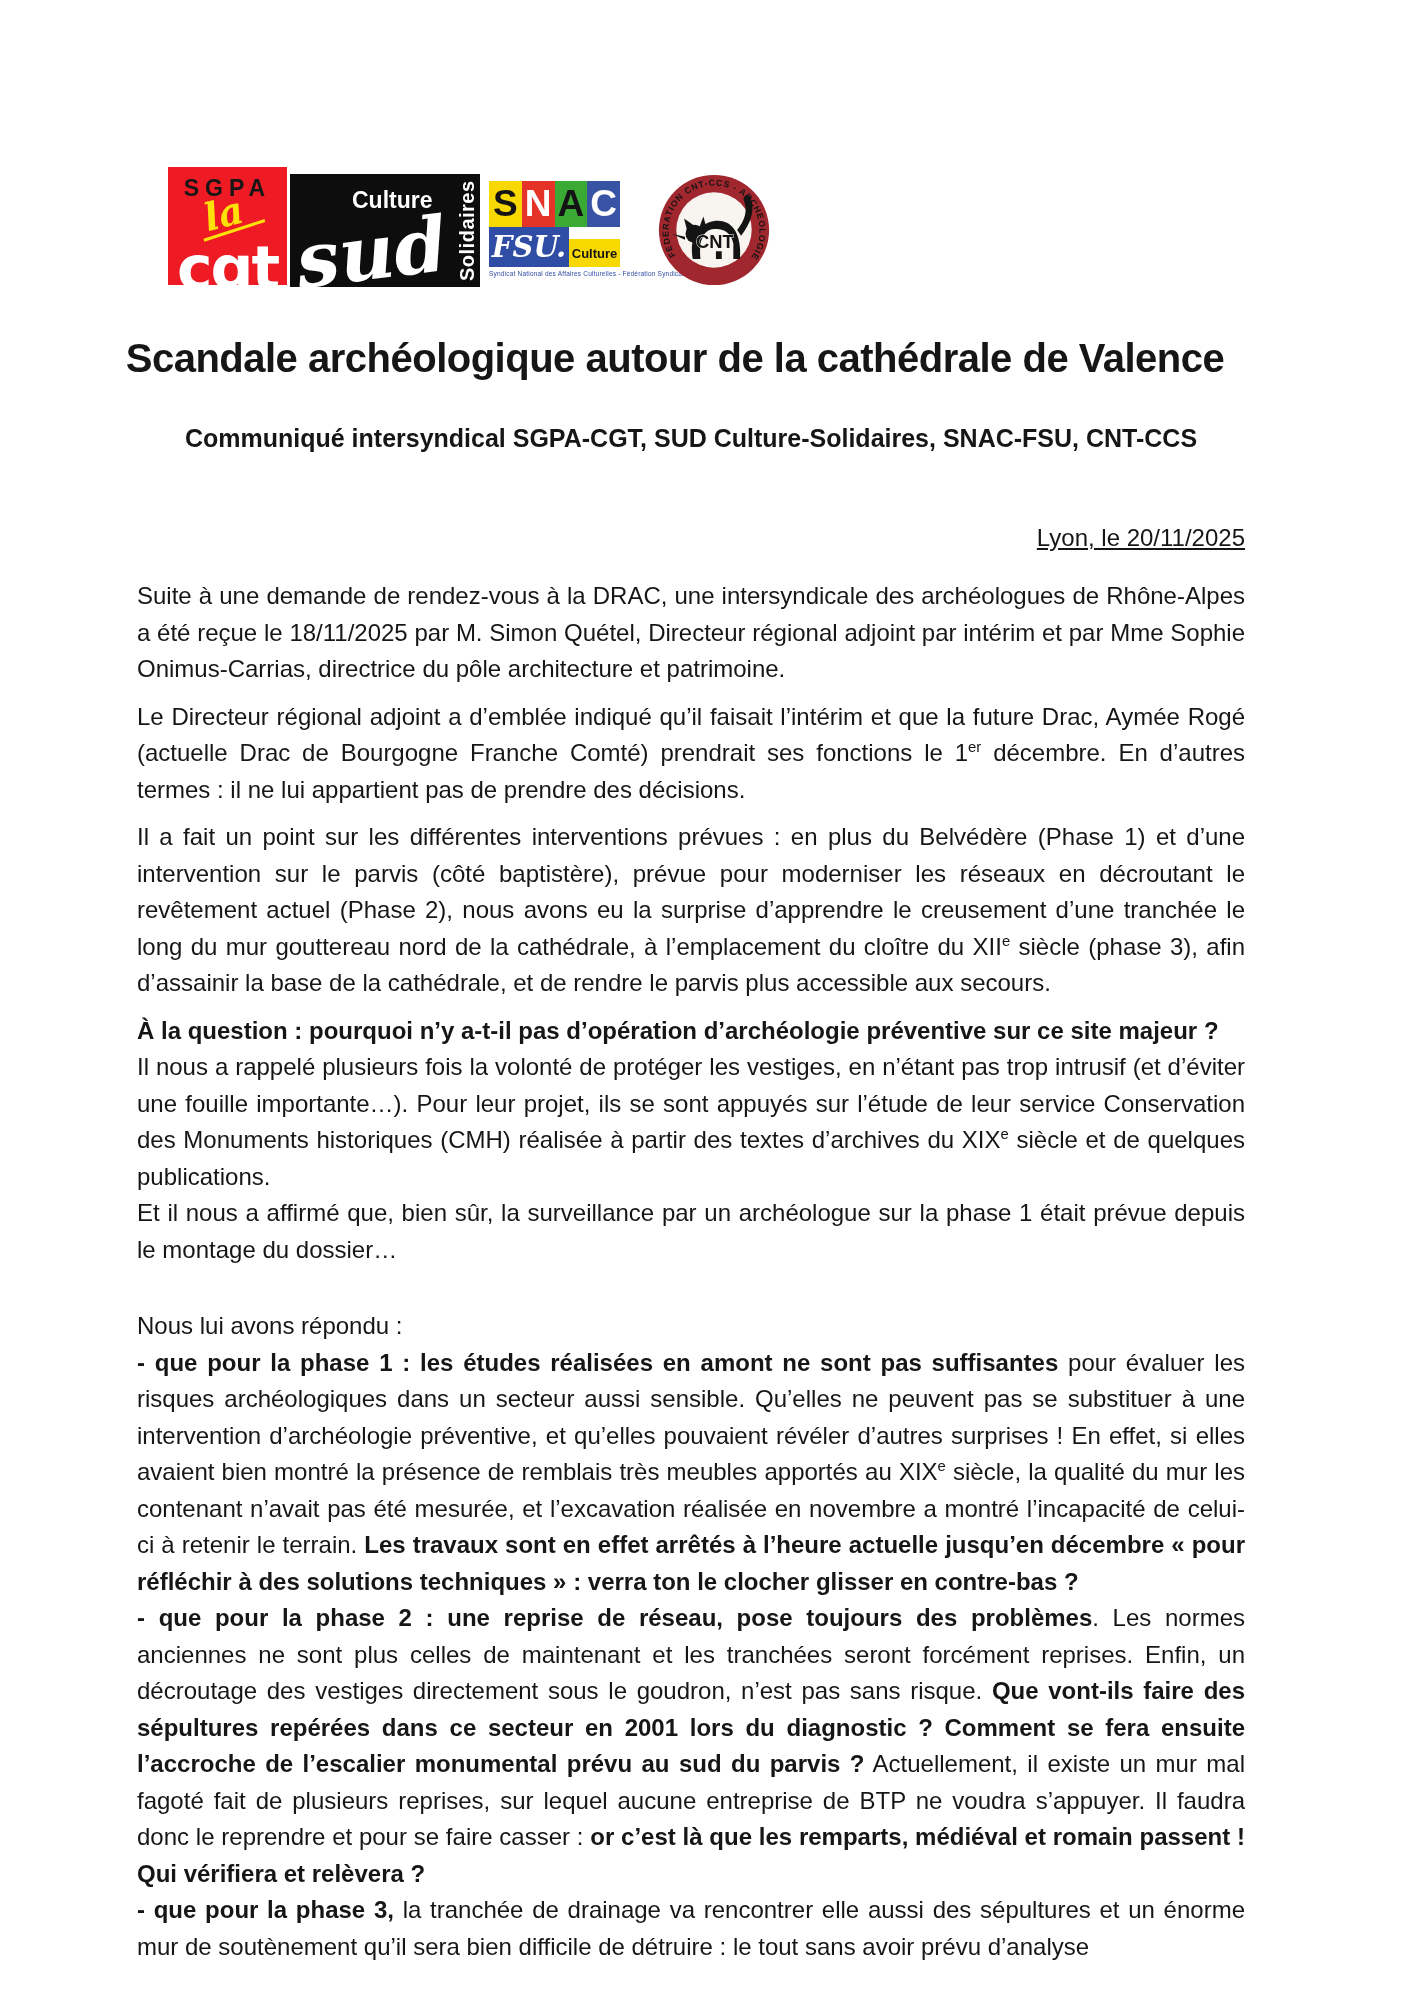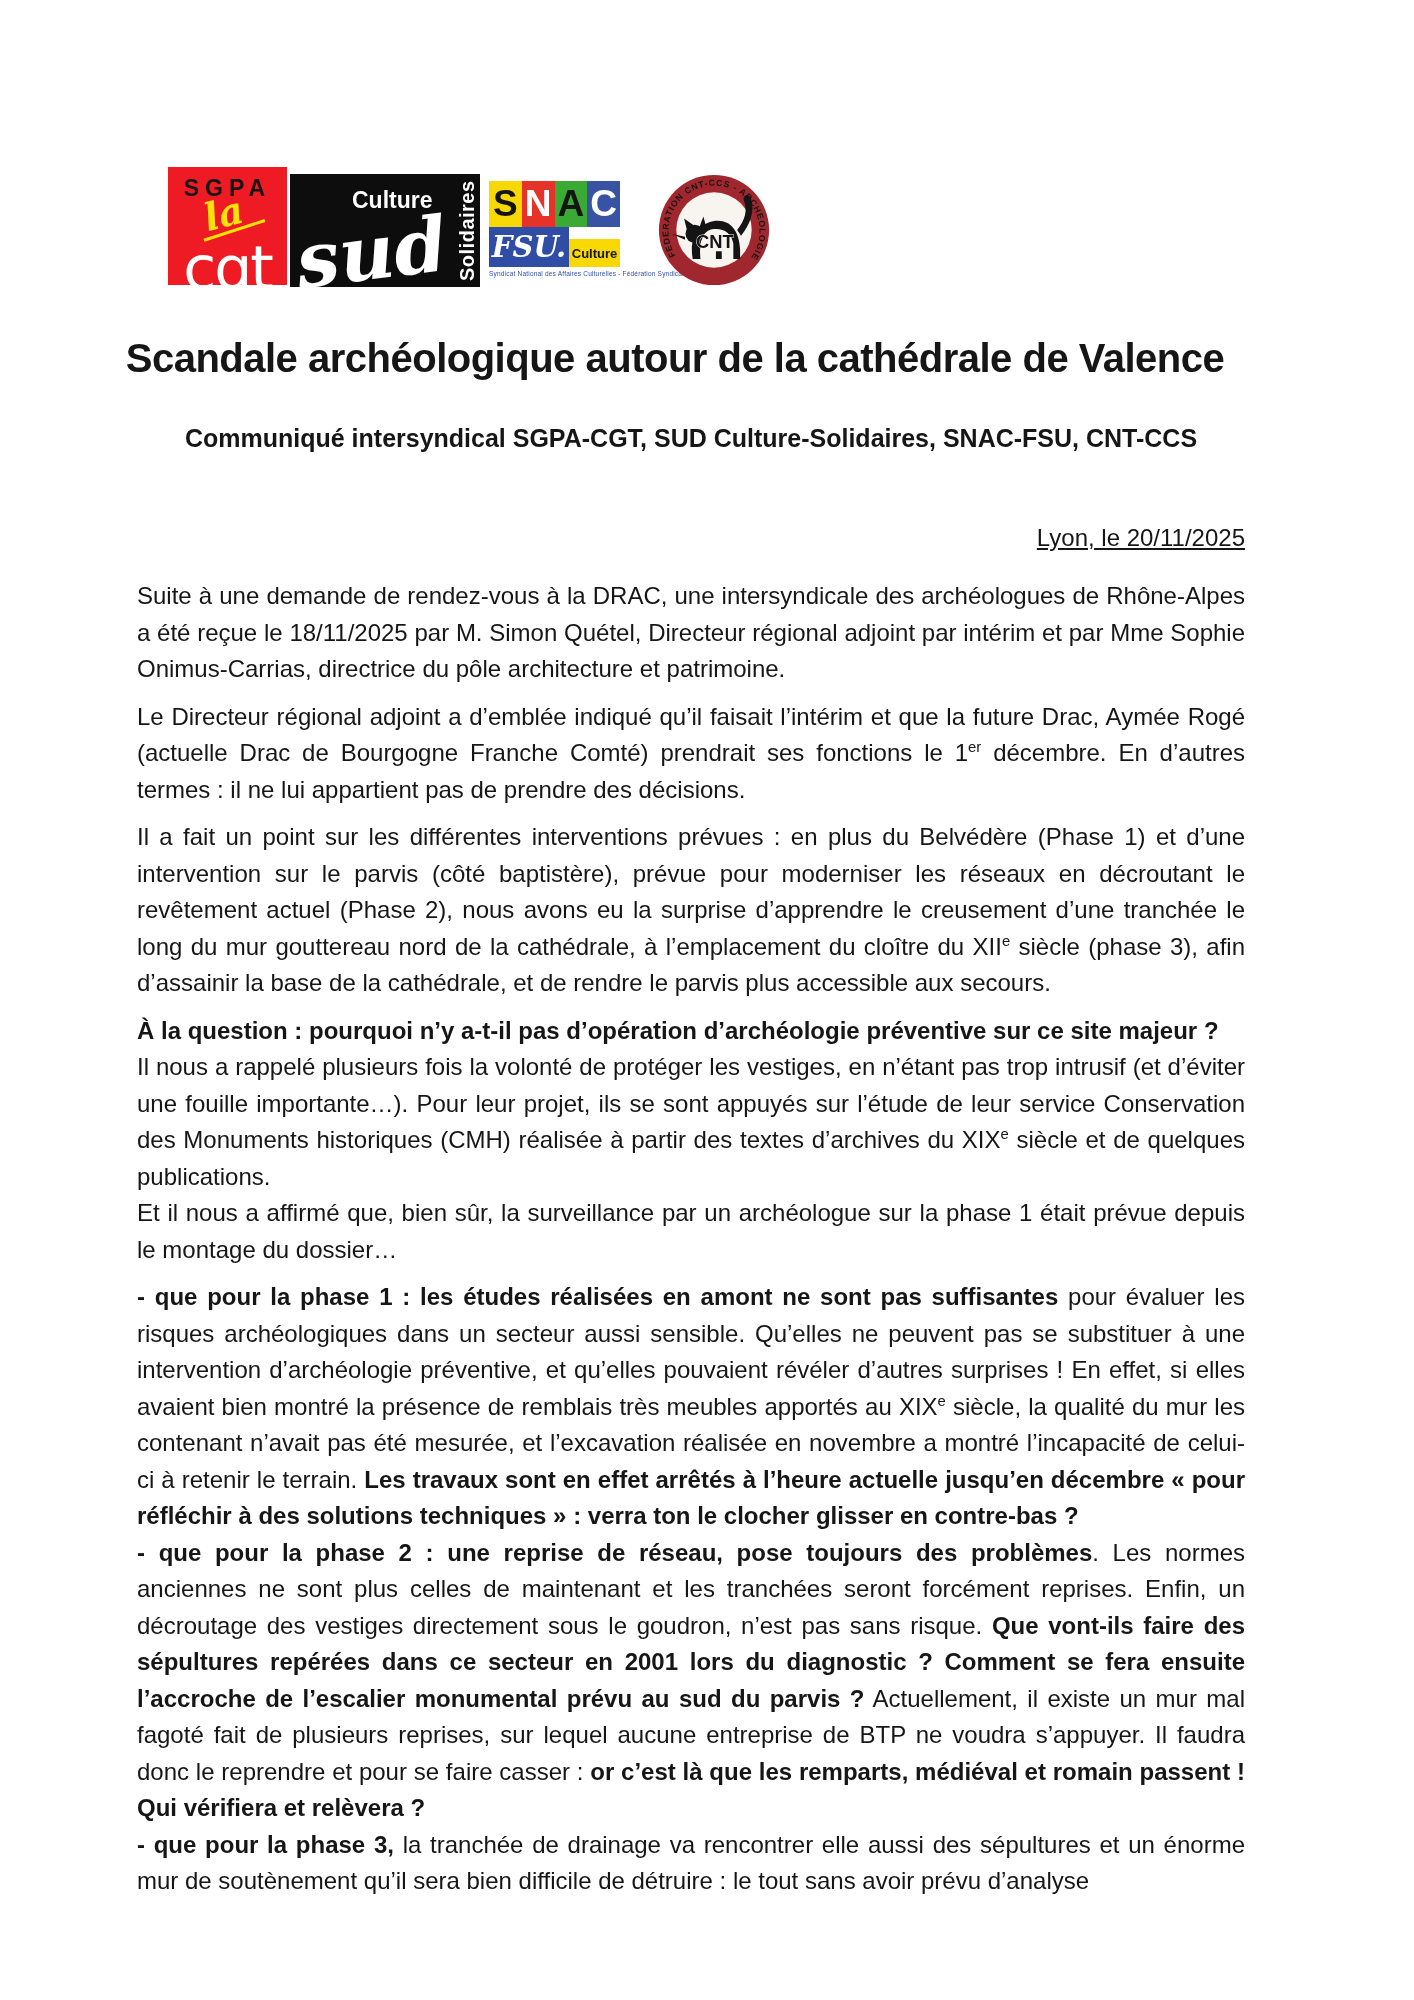--- a/index.html
+++ b/index.html
@@ -6,21 +6,21 @@
   .page{
     position:relative;width:1414px;height:2000px;background:#ffffff;overflow:hidden;
     font-family:"Liberation Sans",sans-serif;color:#151515;
   }
   
   .logos{position:absolute;left:168px;top:167px;display:flex;align-items:flex-start;}
   .logo-sgpa{width:119px;height:118px;background:#ee1b24;position:relative;overflow:hidden;flex:none;}
   .sgpa-org{position:absolute;top:8px;left:0;right:0;text-align:center;font-weight:700;font-size:23px;letter-spacing:6px;padding-left:0;color:#161616;}
   .sgpa-la{position:absolute;top:24px;left:36px;color:#ffe10a;font-family:"DejaVu Serif",serif;font-style:italic;font-weight:700;font-size:38px;transform:rotate(-14deg);}
   .sgpa-la::after{content:"";position:absolute;left:-6px;bottom:2px;width:64px;height:3px;background:#ffe10a;transform:rotate(-4deg);}
-  .sgpa-cgt{position:absolute;bottom:-18px;left:0;right:0;text-align:center;color:#fff;font-weight:400;font-size:60px;font-family:"DejaVu Sans",sans-serif;letter-spacing:-2px;}
+  .sgpa-cgt{position:absolute;bottom:-18px;left:0;right:0;text-align:center;color:#fff;font-weight:700;font-size:60px;font-family:"DejaVu Sans",sans-serif;letter-spacing:-2px;}
   .logo-sud{width:190px;height:113px;background:#0d0d0d;position:relative;overflow:hidden;margin-left:3px;margin-top:7px;flex:none;}
   .sud-culture{position:absolute;top:13px;left:62px;color:#fff;font-weight:700;font-size:23px;}
   .sud-word{position:absolute;bottom:-10px;left:6px;color:#fff;font-weight:700;font-style:italic;font-size:76px;font-family:"DejaVu Serif",serif;transform:rotate(-7deg);}
   .sud-solidaires{position:absolute;right:1px;top:0;height:113px;color:#fff;font-weight:700;font-size:20px;writing-mode:vertical-rl;transform:rotate(180deg);display:flex;align-items:center;justify-content:center;letter-spacing:0.5px;}
   .logo-snac{width:131px;margin-left:9px;margin-top:14px;flex:none;}
   .snac-row{display:flex;height:46px;}
   .snac-cell{flex:1;display:flex;align-items:center;justify-content:center;font-weight:700;font-size:37px;}
   .snac-s{background:#f8d801;color:#141414;}
   .snac-n{background:#e6332a;color:#ffffff;}
   .snac-a{background:#3aaa35;color:#141414;}
@@ -110,18 +110,19 @@
   <div class="subtitle">Communiqué intersyndical SGPA-CGT, SUD Culture-Solidaires, SNAC-FSU, CNT-CCS</div>
   <div class="dateline">Lyon, le 20/11/2025</div>
 
   <div class="docbody">
       <p class="p-after"><span>Suite à une demande de rendez-vous à la DRAC, une intersyndicale des archéologues de Rhône-Alpes a été reçue le 18/11/2025 par M. Simon Quétel, Directeur régional adjoint par intérim et par Mme Sophie Onimus-Carrias, directrice du pôle architecture et patrimoine.</span></p>
       <p class="p-after"><span>Le Directeur régional adjoint a d’emblée indiqué qu’il faisait l’intérim et que la future Drac, Aymée Rogé (actuelle Drac de Bourgogne Franche Comté) prendrait ses fonctions le 1</span><sup>er</sup><span> décembre. En d’autres termes : il ne lui appartient pas de prendre des décisions.</span></p>
       <p class="p-after"><span>Il a fait un point sur les différentes interventions prévues : en plus du Belvédère (Phase 1) et d’une intervention sur le parvis (côté baptistère), prévue pour moderniser les réseaux en décroutant le revêtement actuel (Phase 2), nous avons eu la surprise d’apprendre le creusement d’une tranchée le long du mur gouttereau nord de la cathédrale, à l’emplacement du cloître du XII</span><sup>e</sup><span> siècle (phase 3), afin d’assainir la base de la cathédrale, et de rendre le parvis plus accessible aux secours.</span></p>
       <p><span class="bold">À la question : pourquoi n’y a-t-il pas d’opération d’archéologie préventive sur ce site majeur ?</span></p>
       <p><span>Il nous a rappelé plusieurs fois la volonté de protéger les vestiges, en n’étant pas trop intrusif (et d’éviter une fouille importante…). Pour leur projet, ils se sont appuyés sur l’étude de leur service Conservation des Monuments historiques (CMH) réalisée à partir des textes d’archives du XIX</span><sup>e</sup><span> siècle et de quelques publications.</span></p>
       <p class="p-after"><span>Et il nous a affirmé que, bien sûr, la surveillance par un archéologue sur la phase 1 était prévue depuis le montage du dossier…</span></p>
+      <p class="p-gap-top"><span>Nous lui avons répondu :</span></p>
       <p><span class="bold">- que pour la phase 1 : les études réalisées en amont ne sont pas suffisantes</span><span> pour évaluer les risques archéologiques dans un secteur aussi sensible. Qu’elles ne peuvent pas se substituer à une intervention d’archéologie préventive, et qu’elles pouvaient révéler d’autres surprises ! En effet, si elles avaient bien montré la présence de remblais très meubles apportés au XIX</span><sup>e</sup><span> siècle, la qualité du mur les contenant n’avait pas été mesurée, et l’excavation réalisée en novembre a montré l’incapacité de celui-ci à retenir le terrain. </span><span class="bold">Les travaux sont en effet arrêtés à l’heure actuelle jusqu’en décembre « pour réfléchir à des solutions techniques » : verra ton le clocher glisser en contre-bas ?</span></p>
       <p><span class="bold">- que pour la phase 2 : une reprise de réseau, pose toujours des problèmes</span><span>. Les normes anciennes ne sont plus celles de maintenant et les tranchées seront forcément reprises. Enfin, un décroutage des vestiges directement sous le goudron, n’est pas sans risque. </span><span class="bold">Que vont-ils faire des sépultures repérées dans ce secteur en 2001 lors du diagnostic ? Comment se fera ensuite l’accroche de l’escalier monumental prévu au sud du parvis ?</span><span> Actuellement, il existe un mur mal fagoté fait de plusieurs reprises, sur lequel aucune entreprise de BTP ne voudra s’appuyer. Il faudra donc le reprendre et pour se faire casser : </span><span class="bold">or c’est là que les remparts, médiéval et romain passent ! Qui vérifiera et relèvera ?</span></p>
       <p><span class="bold">- que pour la phase 3,</span><span> la tranchée de drainage va rencontrer elle aussi des sépultures et un énorme mur de soutènement qu’il sera bien difficile de détruire : le tout sans avoir prévu d’analyse</span></p>
     </div>
 
 </div>
 
 </body></html>

